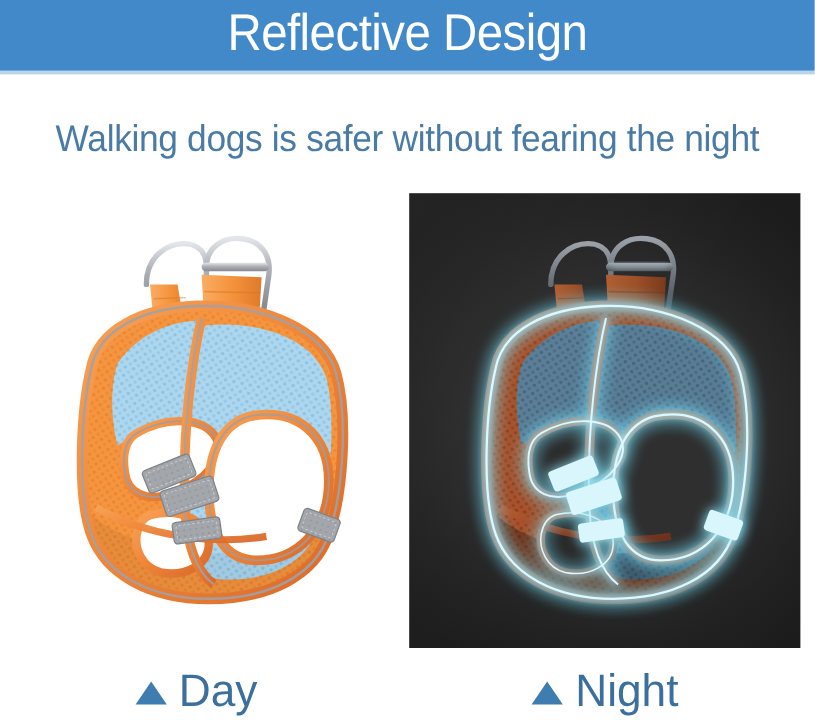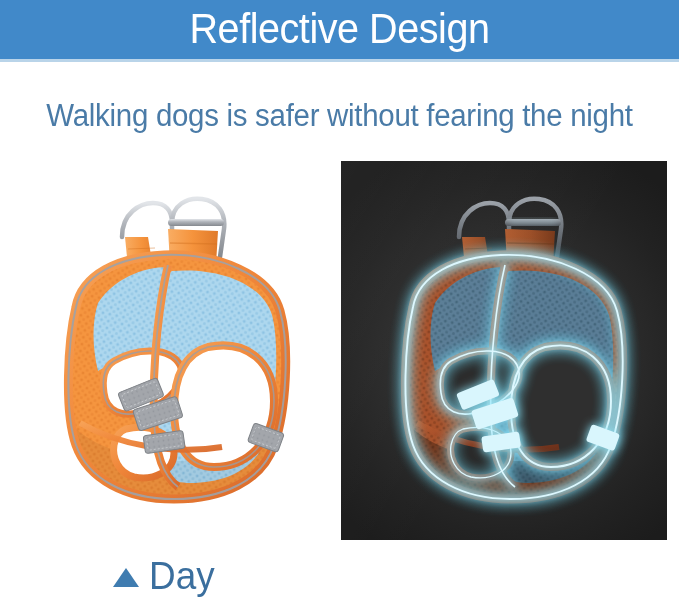--- a/index.html
+++ b/index.html
@@ -491,14 +491,18 @@
             </g>
         </g>
       </g>
     </svg>
   </div>
 
   <div class="caption caption-day">
     <span class="tri"></span>
     <span class="caption-label">Day</span>
   </div>
+  <div class="caption caption-night">
+    <span class="tri"></span>
+    <span class="caption-label">Night</span>
+  </div>
 
 </div>
 
 </body></html>

